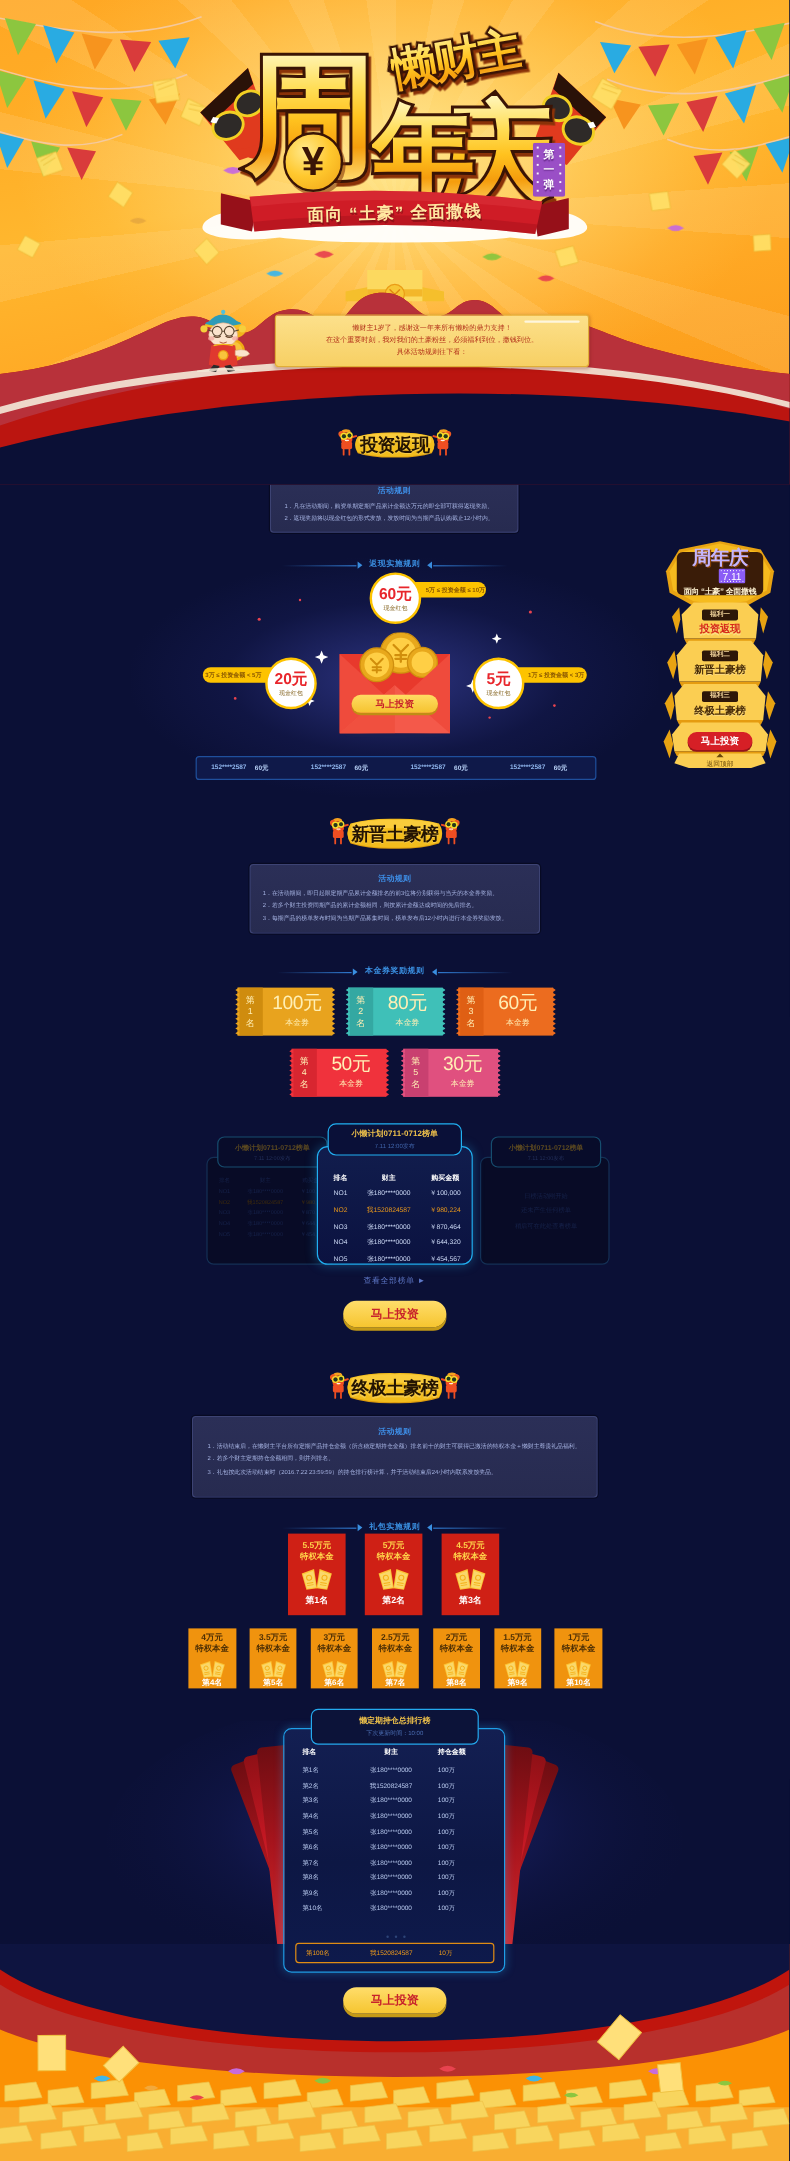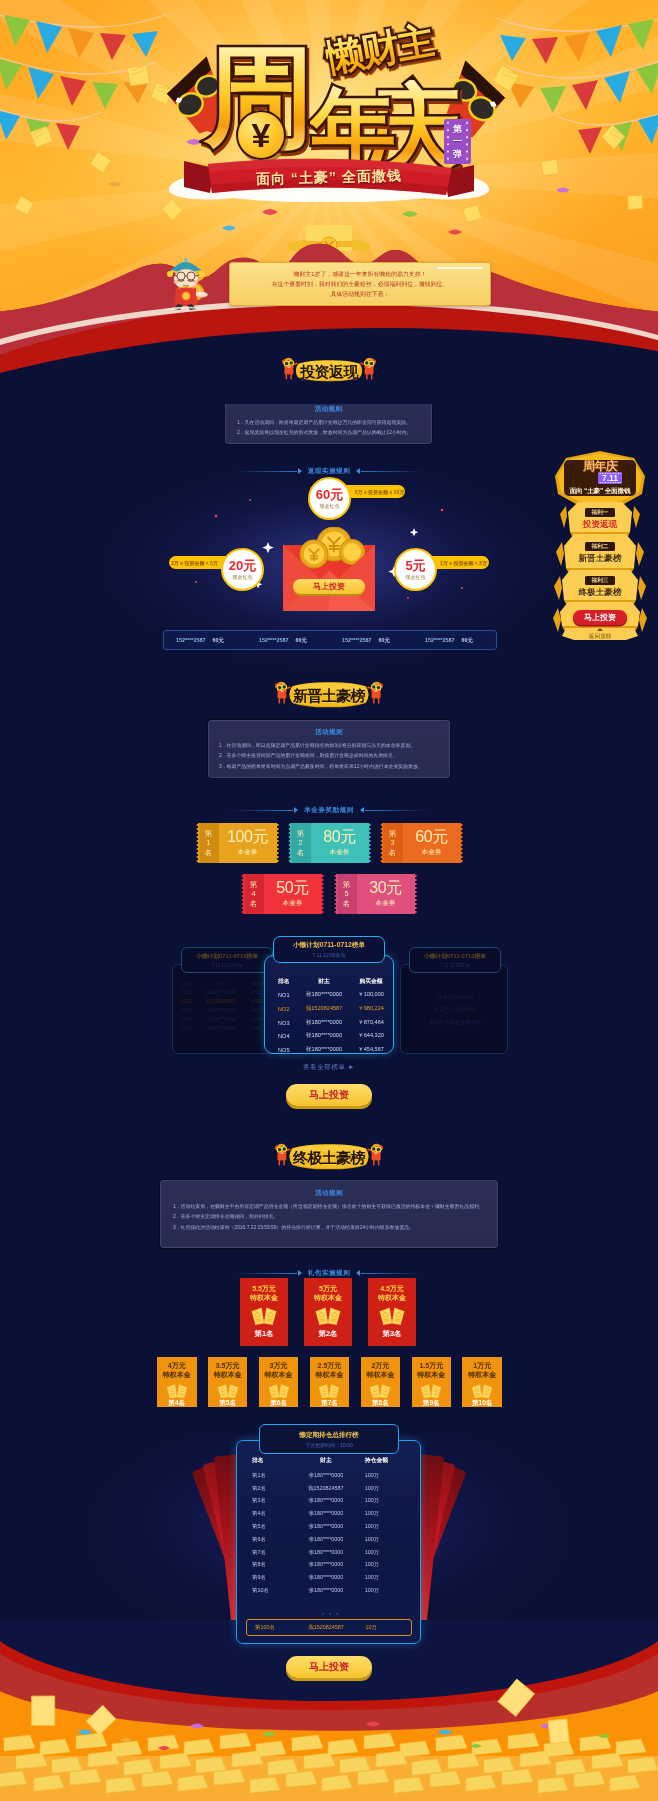--- a/index.html
+++ b/index.html
@@ -210,24 +210,24 @@
   display:flex;align-items:center;font-size:5.4px;color:#ef9b1a}
 .ferow span:nth-child(1){width:42px;padding-left:8px}
 .ferow span:nth-child(2){width:76px;text-align:center}
 .ferow span:nth-child(3){width:48px;padding-left:2px}
 
 
 .sidebar{position:absolute;left:550px;top:450px;width:100px;height:190px;z-index:20}
 .sb-bg{position:absolute;left:0;top:0;width:100px;height:190px}
 .sb-logo{position:absolute;left:14px;top:10px;width:72px;height:36px;background:#3a1c08;border-radius:5px;
   display:flex;flex-wrap:wrap;align-items:center;justify-content:center;align-content:center;padding:0 3px;z-index:3}
-.sb-logo-t{font-size:12px;font-weight:bold;color:#fdba74;letter-spacing:-.6px;line-height:1;
+.sb-logo-t{font-size:16px;font-weight:bold;color:#c4b5fd;letter-spacing:-.6px;line-height:1;
   text-shadow:1px 1px 0 #8a4205}
 .sb-logo-d{display:inline-block;margin-left:20px;padding:1.5px 3.5px;background:#8b5cf6;color:#fff;font-size:8.5px;
-  font-weight:bold;border-radius:1px;line-height:1;position:relative}
+  font-weight:normal;border-radius:1px;line-height:1;position:relative}
 .sb-logo-d:before{content:"";position:absolute;left:1px;right:1px;top:.8px;height:1px;
   background-image:radial-gradient(circle at 1px .5px,#fff 0 .5px,rgba(0,0,0,0) .6px);background-size:2.6px 1px}
 .sb-logo-d:after{content:"";position:absolute;left:1px;right:1px;bottom:.8px;height:1px;
   background-image:radial-gradient(circle at 1px .5px,#fff 0 .5px,rgba(0,0,0,0) .6px);background-size:2.6px 1px}
 .sb-logo-s{width:100%;text-align:center;font-size:6.6px;color:#fff3d2;margin-top:3px;font-weight:bold;letter-spacing:-.2px}
 .sb-item{position:absolute;left:0;width:100px;display:flex;flex-direction:column;align-items:center;
   text-decoration:none;z-index:3;cursor:pointer}
 .sb-item .tag{background:#2e1708;color:#efd199;font-size:5.6px;padding:1.6px 7px;border-radius:1.5px;font-weight:bold;line-height:1}
 .sb-item .lbl{font-size:8.6px;font-weight:bold;color:#4a2d06;margin-top:3px;line-height:1;
   text-shadow:0 1px 0 rgba(255,255,255,.3)}

